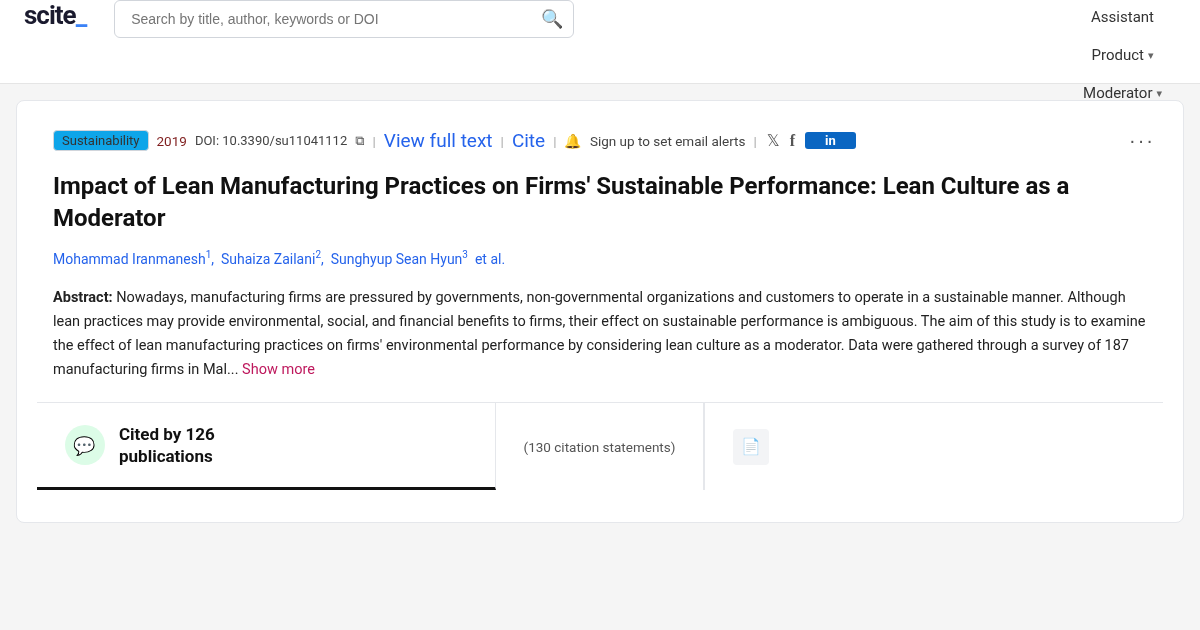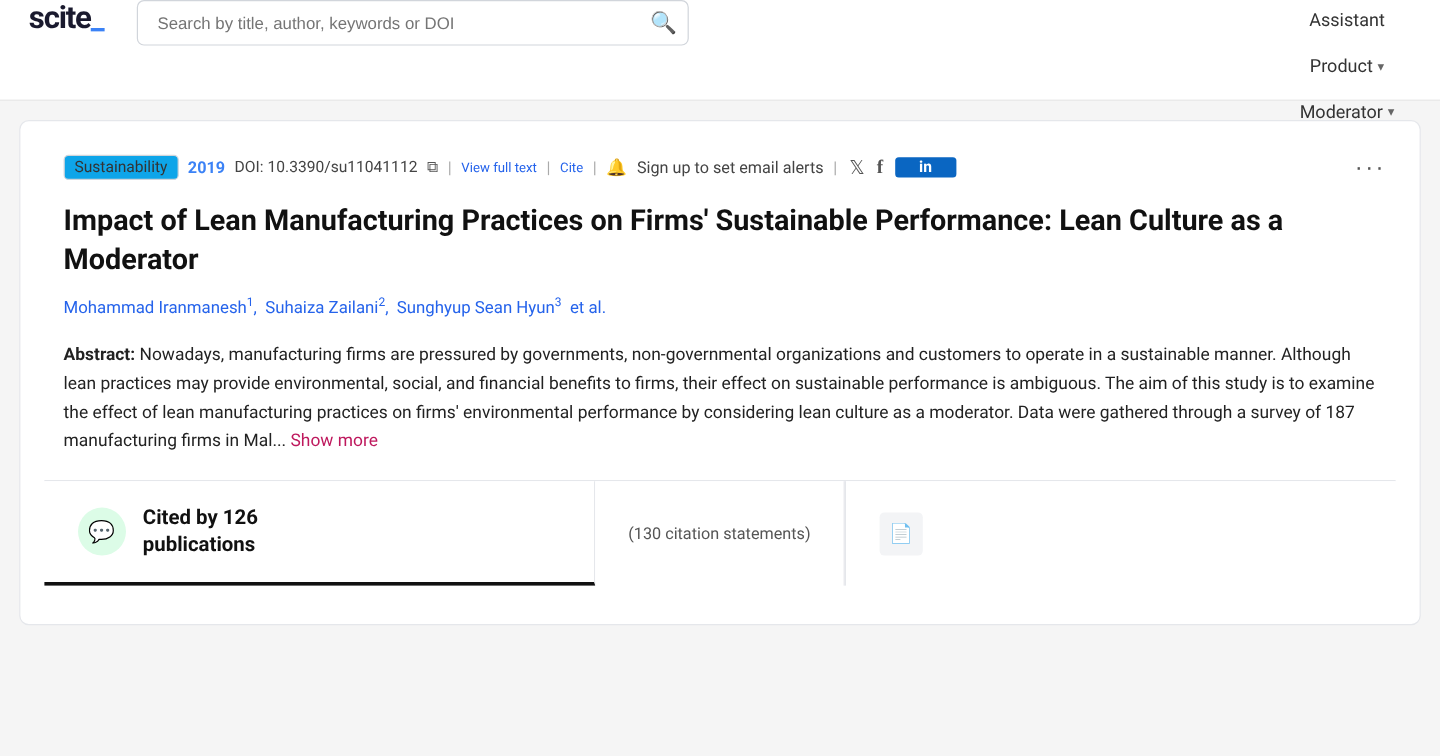--- a/index.html
+++ b/index.html
@@ -96,25 +96,25 @@
     }
     .journal-badge {
       background: #0ea5e9;
       border: 1px solid #d1d5db;
       border-radius: 4px;
       padding: 2px 8px;
       font-size: 13px;
       color: #333;
       font-weight: 400;
     }
-    .meta-year { font-weight: 700; color: #3b82f6; }
+    .meta-year { font-weight: 400; color: #7f1d1d; }
     .meta-doi { color: #444; font-size: 13px; }
     .copy-icon { font-size: 13px; color: #555; cursor: pointer; }
     .meta-sep { color: #aaa; }
-    .meta-link { color: #2563eb; text-decoration: none; font-size: 11px; }
+    .meta-link { color: #2563eb; text-decoration: none; font-size: 19px; }
     .bell-icon { font-size: 14px; color: #555; }
     .alert-text { color: #444; font-size: 13.5px; }
     .social-icon { font-size: 16px; color: #555; cursor: pointer; margin-left: 2px; }
     .more-btn {
       position: absolute;
       top: 28px;
       right: 28px;
       background: none;
       border: none;
       cursor: pointer;

